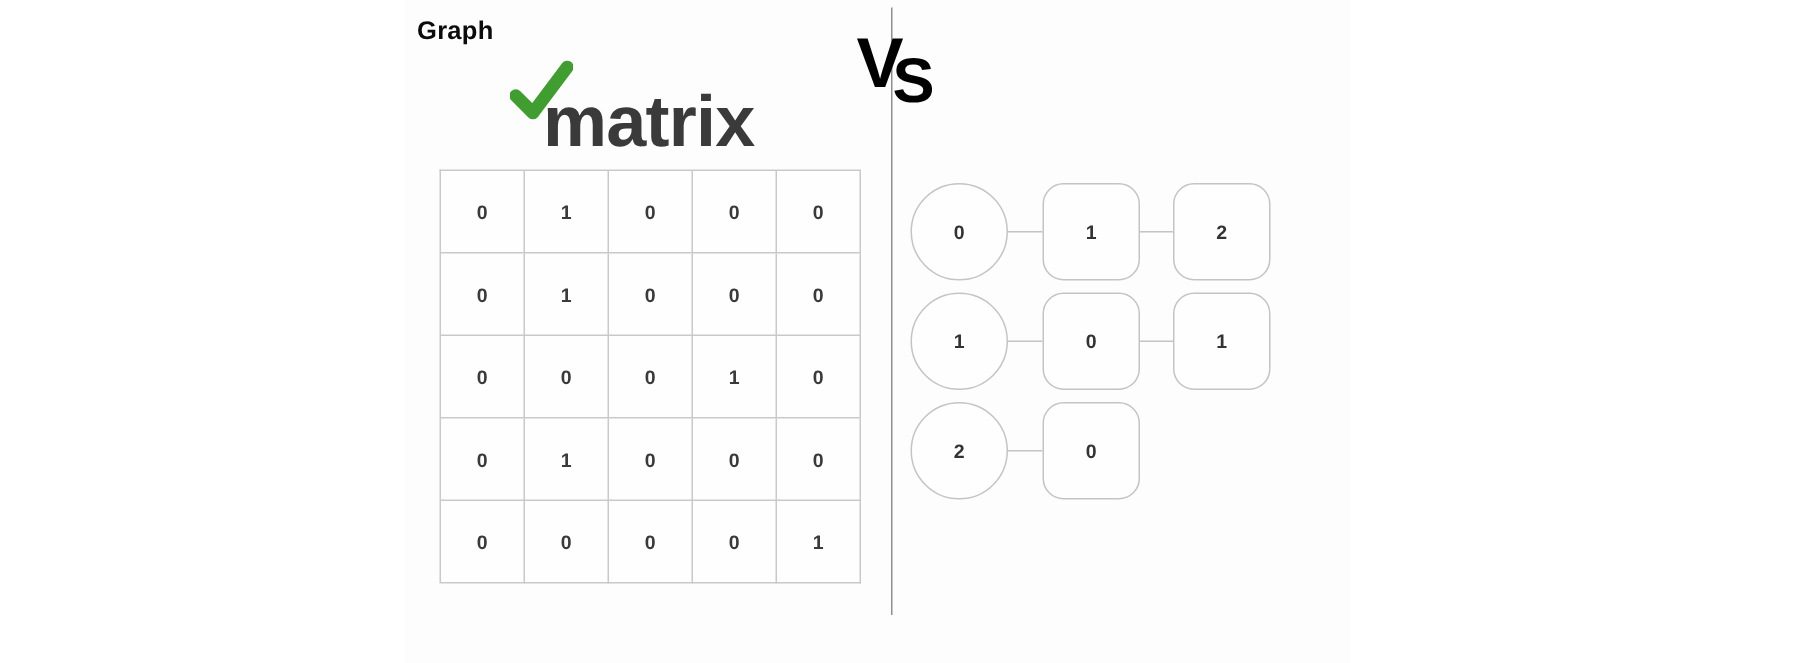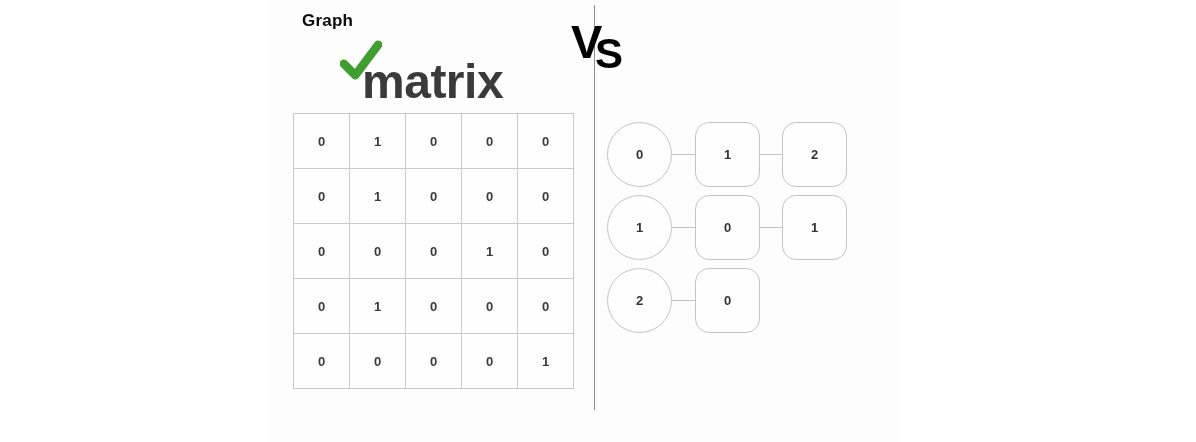--- a/index.html
+++ b/index.html
@@ -17,21 +17,20 @@
     width: 630px; height: 442px;
     background: #fdfdfd;
   }
   .graph-title {
     position: absolute;
     left: 8px; top: 11px;
     font-size: 17px;
     font-weight: bold;
     color: #0b0b0b;
     letter-spacing: 0.2px;
-    margin-left: 24px;
   }
   .check {
     position: absolute;
     left: 70px; top: 40px;
     width: 42px; height: 40px;
   }
   .big-title {
     position: absolute;
     font-size: 48px;
     font-weight: bold;

